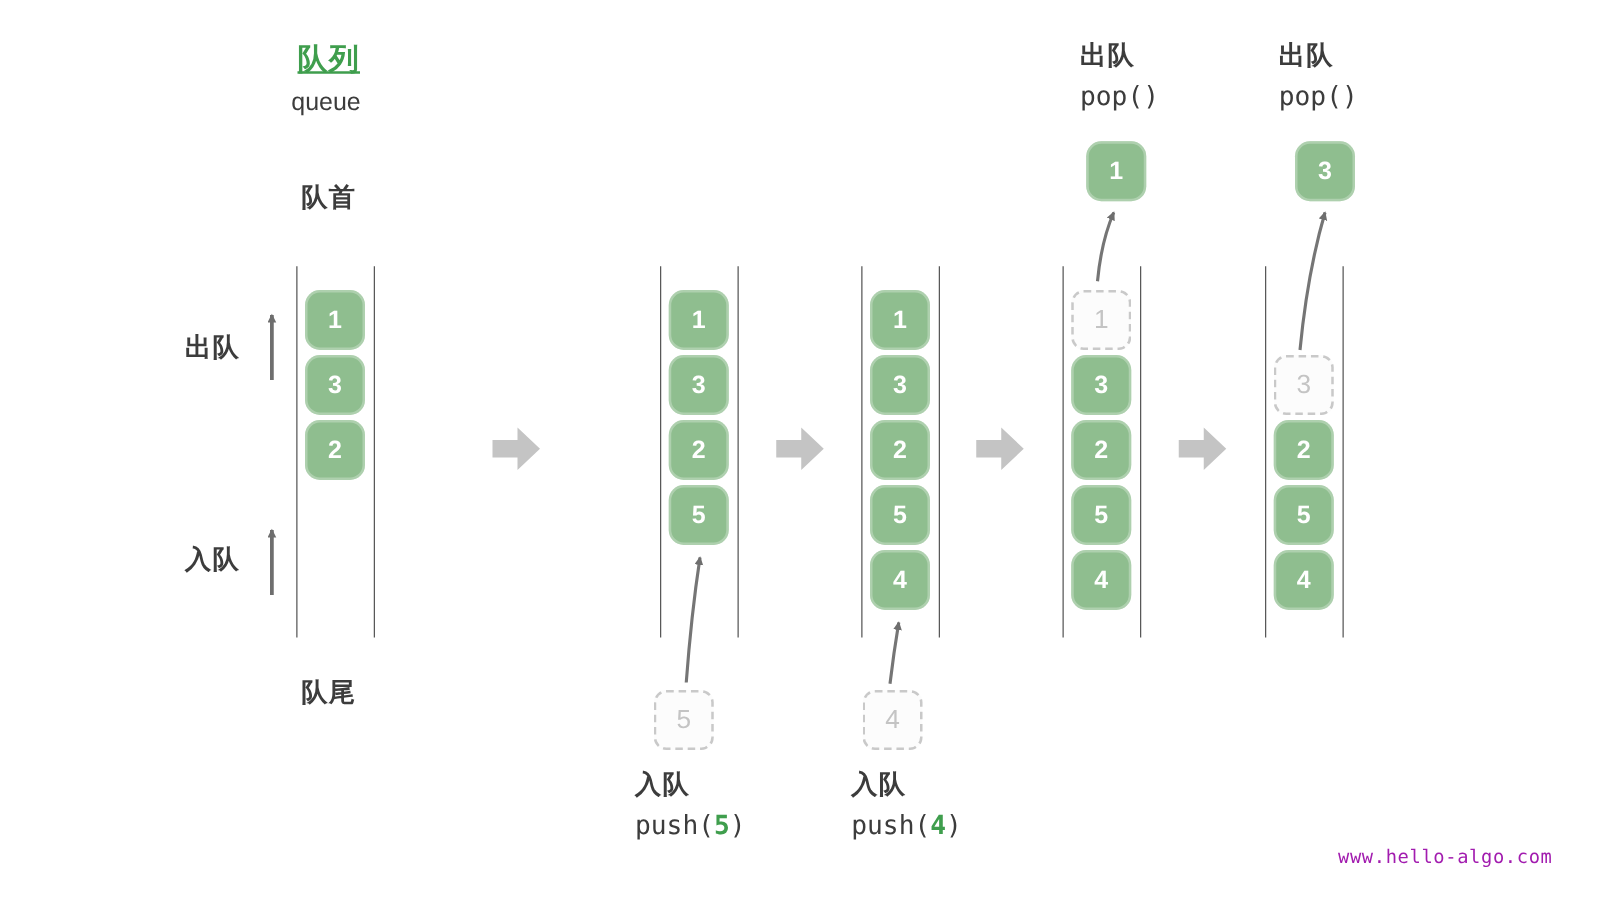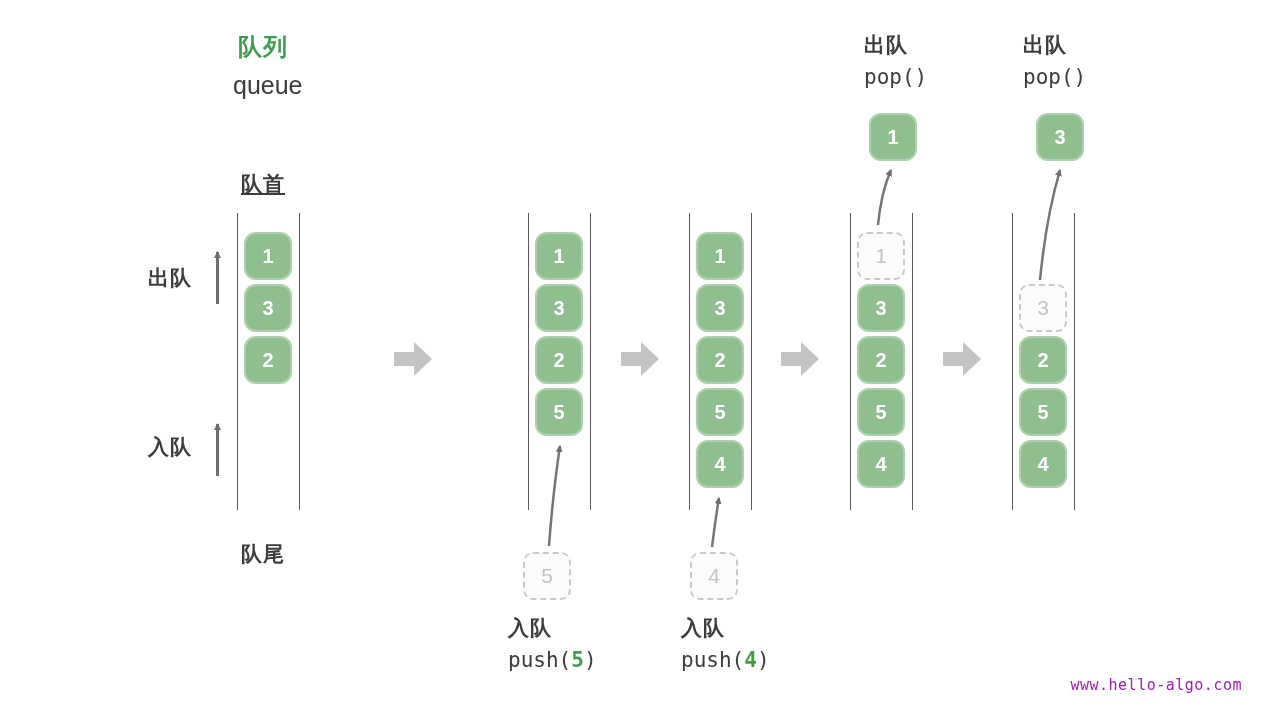--- a/index.html
+++ b/index.html
@@ -2,22 +2,22 @@
 <html><head>
 <meta charset="utf-8">
 <style>
   html,body{margin:0;padding:0;background:#fff;}
   .canvas{
     position:relative;width:1280px;height:720px;background:#ffffff;overflow:hidden;
     font-family:"Liberation Sans","DejaVu Sans",sans-serif;color:#3c3c3c;
   }
   .abs{position:absolute;}
   
-  .title-zh{font-size:24px;font-weight:bold;color:#3f9e4d;letter-spacing:1px;}
-  .title-en{font-size:25px;color:#3c3c3c;}
+  .title-zh{font-size:24px;font-weight:bold;color:#3f9e4d;letter-spacing:1px;text-decoration:underline;}
+  .title-en{font-size:20px;color:#3c3c3c;}
   
   .side-label{font-size:21px;font-weight:600;color:#3c3c3c;letter-spacing:1px;}
   
   .qcol{
     position:absolute;top:213px;height:297px;width:63px;box-sizing:border-box;
     border-left:1.5px solid #585858;border-right:1.5px solid #585858;
   }
   .cell{
     position:absolute;left:6px;width:48px;height:48px;box-sizing:border-box;
     border-radius:12px;display:flex;align-items:center;justify-content:center;
@@ -49,21 +49,21 @@
   svg.overlay{position:absolute;left:0;top:0;pointer-events:none;}
 </style>
 </head>
 <body>
 
 <div class="canvas">
 
   <div class="abs title-zh" style="left:238px;top:31px;">队列</div>
   <div class="abs title-en" style="left:233px;top:71px;">queue</div>
 
-  <div class="abs side-label" style="left:241px;top:170px;text-decoration:underline;">队首</div>
+  <div class="abs side-label" style="left:241px;top:144px;">队首</div>
   <div class="abs side-label" style="left:148px;top:264px;">出队</div>
   <div class="abs side-label" style="left:148px;top:433px;">入队</div>
   <div class="abs side-label" style="left:241px;top:540px;">队尾</div>
 
   <div class="qcol" style="left:237px;">
     <div class="cell solid" style="top:19px;">1</div>
     <div class="cell solid" style="top:71px;">3</div>
     <div class="cell solid" style="top:123px;">2</div>
   </div>
 

